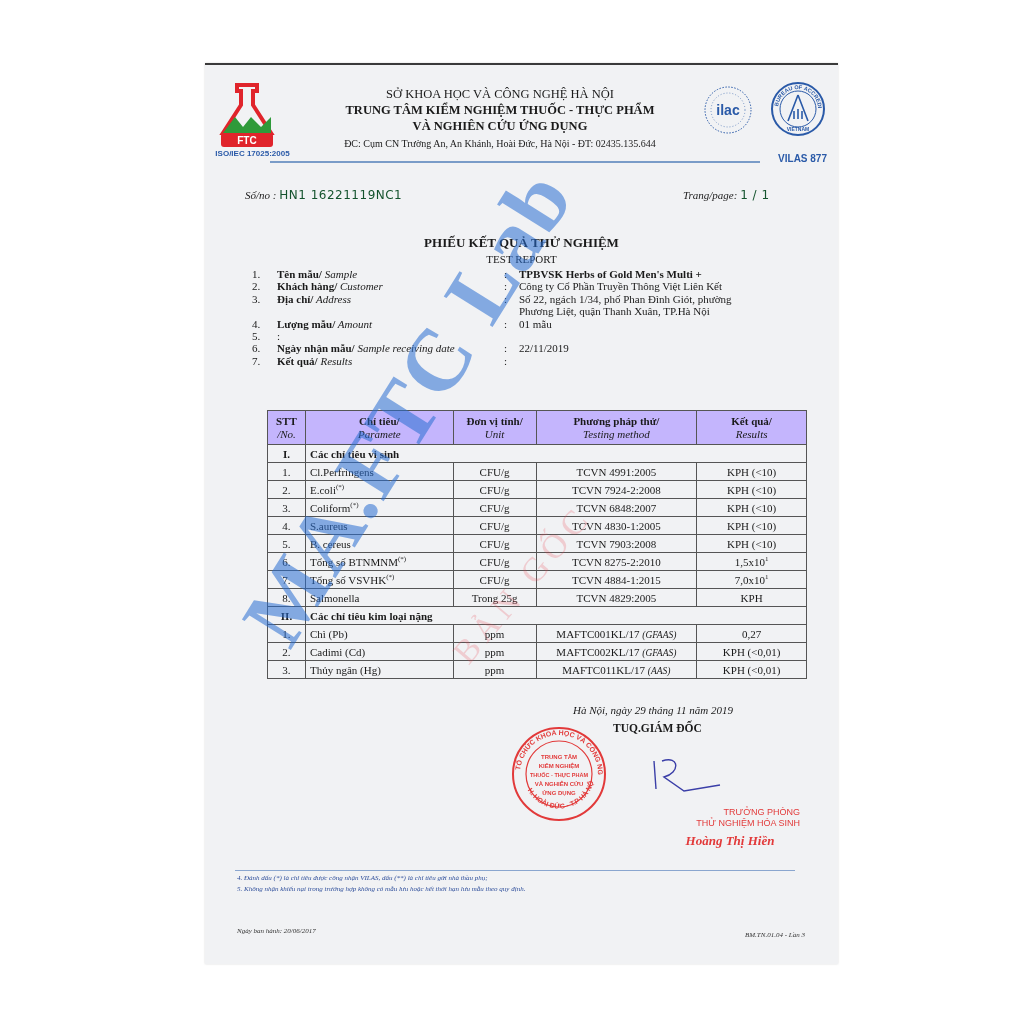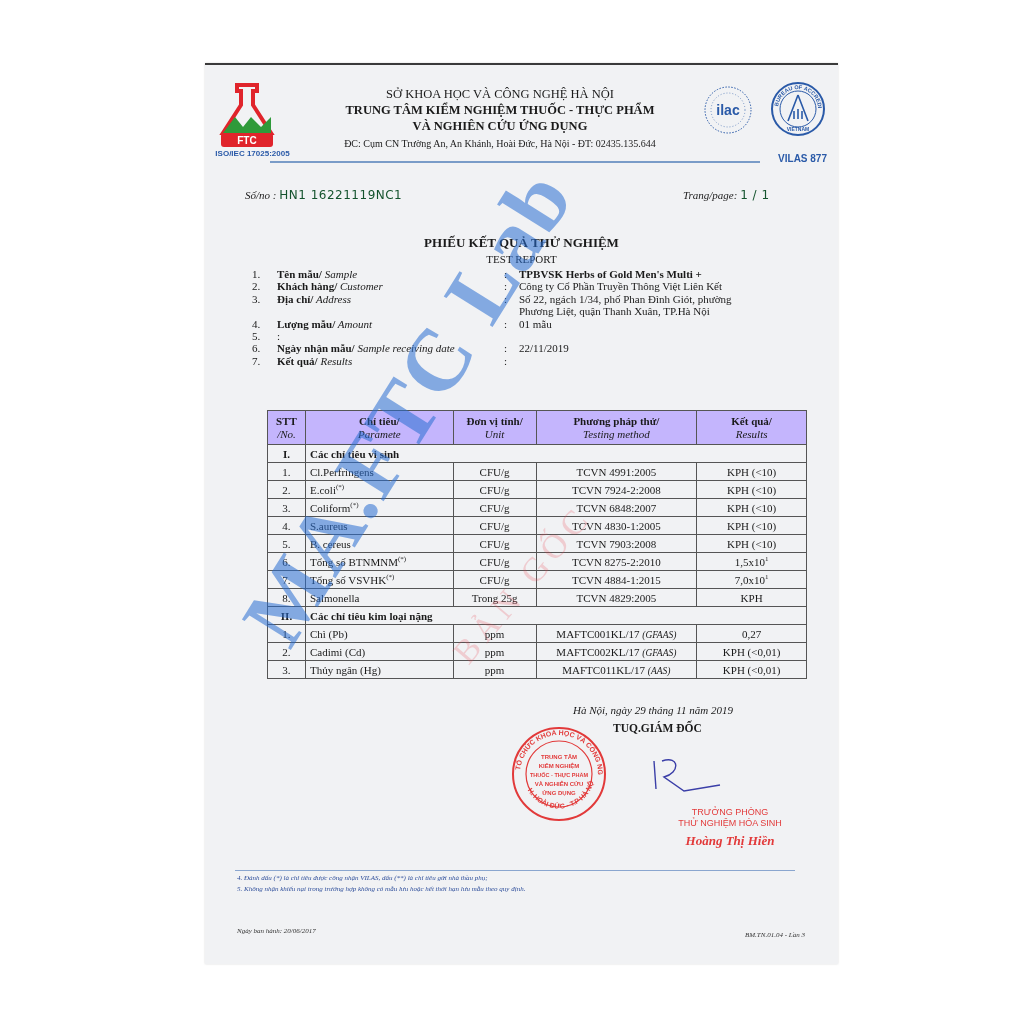--- a/index.html
+++ b/index.html
@@ -36,21 +36,21 @@
   .tbl td, .tbl th { border:1px solid #555; padding:0 4px; height:17px; }
   .tbl th { background:#c4b5fd; font-weight:bold; height:33px; text-align:center; line-height:13px; }
   .tbl th i { font-weight:normal; }
   .tbl td.c { text-align:center; }
   .tbl tr.sec td { font-weight:bold; }
   sup { font-size:7px; }
   .date-line { left:368px; top:639px; font-size:11px; font-style:italic; }
   .tuq { left:408px; top:657px; font-size:11.5px; font-weight:bold; }
   .stamp { left:305px; top:660px; width:98px; height:98px; }
   .sig { left:445px; top:690px; width:80px; height:40px; }
-  .role { left:455px; top:742px; width:140px; text-align:center; font-family:"Liberation Sans", sans-serif; color:#e23a3a; font-size:9px; line-height:11px; }
+  .role { left:455px; top:742px; width:140px; text-align:right; font-family:"Liberation Sans", sans-serif; color:#e23a3a; font-size:9px; line-height:11px; }
   .signame { left:455px; top:768px; width:140px; text-align:center; font-family:Liberation Serif, serif; font-style:italic; font-weight:bold; color:#e23a3a; font-size:13px; }
   .rule2 { left:30px; top:805px; width:560px; height:1px; background:#8aa6cf; }
   .notes { left:32px; top:808px; width:570px; font-size:7px; font-style:italic; color:#2d4d9a; line-height:10.8px; }
   .issue { left:32px; top:862px; font-size:7px; font-style:italic; color:#333; }
   .form { left:540px; top:866px; font-size:7px; font-style:italic; color:#333; }
   .wm-blue { left:60px; top:520px; font-family:"Liberation Serif", serif; font-size:88px; font-weight:bold; color:rgba(40,110,210,0.55); transform:rotate(-58deg); transform-origin:left center; white-space:nowrap; letter-spacing:2px; }
   .wm-red { left:255px; top:575px; font-family:"Liberation Serif", serif; font-size:34px; color:rgba(230,70,80,0.22); transform:rotate(-50deg); transform-origin:left center; white-space:nowrap; letter-spacing:6px; }
 </style>
 </head>
 <body>

